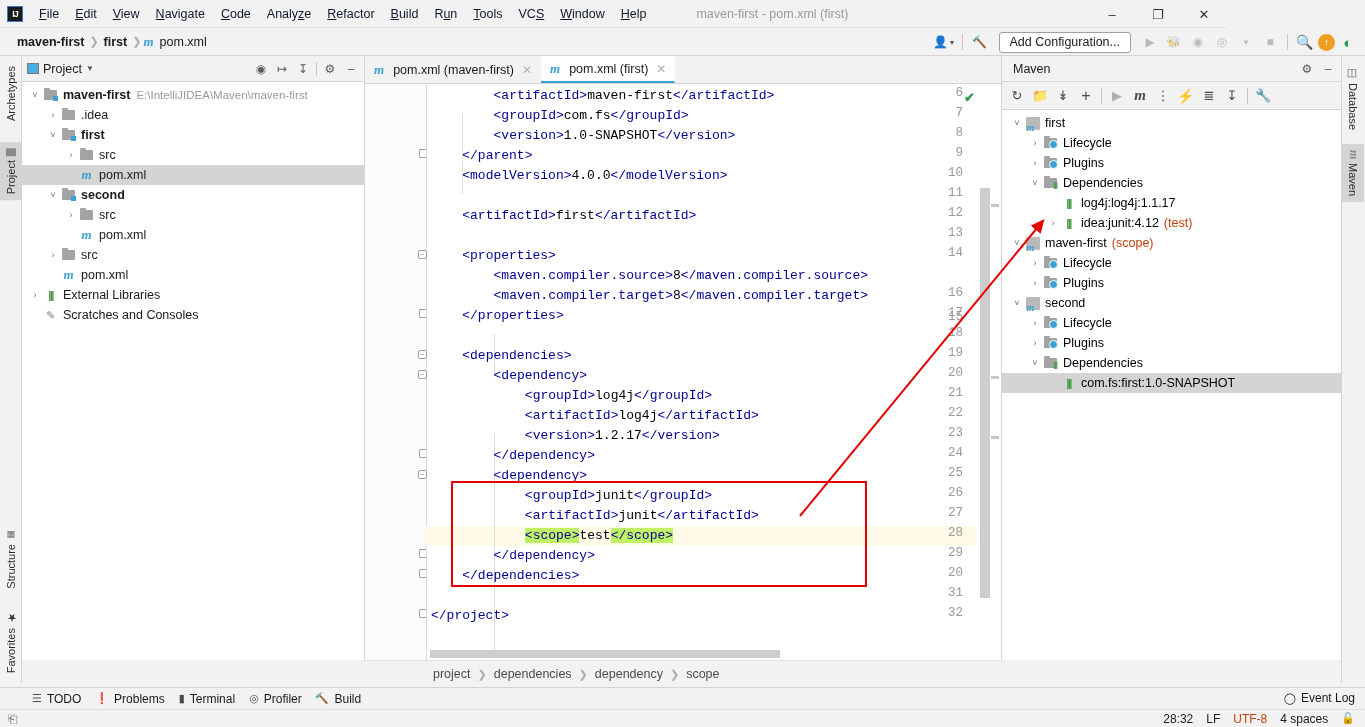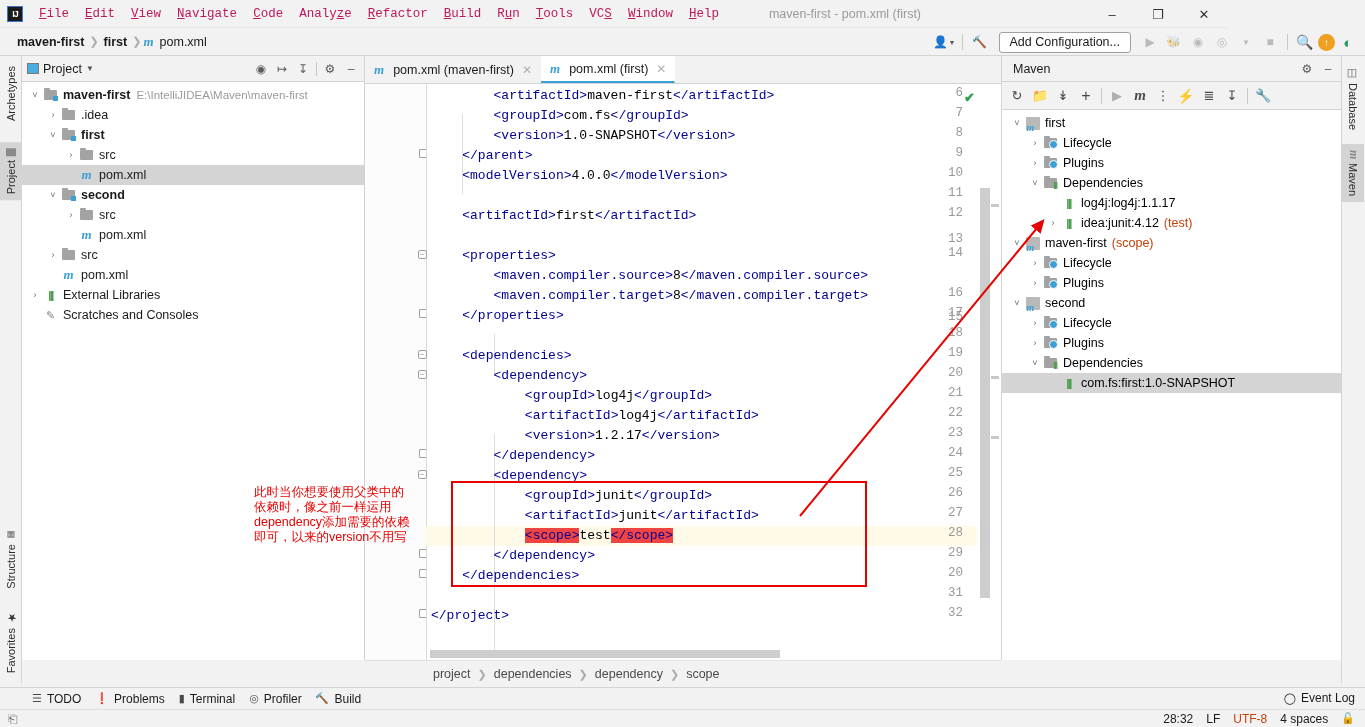--- a/index.html
+++ b/index.html
@@ -20,22 +20,22 @@
     border-bottom: 1px solid #e4e4e4;
   }
   .ij-logo {
     width: 16px; height: 16px; margin: 0 8px 0 7px;
     background: #1a1a1a; border: 1px solid #3c76c8;
     color: #fff; font-size: 9px; font-weight: bold;
     display: flex; align-items: center; justify-content: center;
     letter-spacing: -1px;
   }
   .menu-item {
-    padding: 4px 8px; font-size: 12.5px; color: #be185d; cursor: default;
-    font-family: Liberation Mono, monospace;
+    padding: 4px 8px; font-size: 12.5px; color: #0f172a; cursor: default;
+    font-family: Liberation Sans, sans-serif;
   }
   .menu-item u { text-decoration: underline; }
   .window-title {
     margin-left: 42px; color: #9a9a9a; font-size: 12.5px;
   }
   .wincontrols {
     position: absolute; right: 0; top: 0; height: 28px; display: flex;
   }
   .wc { width: 46px; height: 28px; display: flex; align-items: center; justify-content: center;
         font-size: 13px; color: #333; }
@@ -158,21 +158,21 @@
   .code {
     position: absolute; left: 66px; top: 0; right: 0; height: 100%;
     font-family: "Liberation Mono", monospace; font-size: 13px; line-height: 20px;
     white-space: pre; color: #000;
   }
   .cl { position: absolute; left: 0; white-space: pre; }
   .tg { color: #000091; }
   .caretline {
     position: absolute; left: 60px; right: 24px; height: 20px; background: #fffae8;
   }
-  .sel-hl { background: #ef4444; margin-top: 6px; }
+  .sel-hl { background: #bef264; margin-top: 6px; }
   .vscroll {
     position: absolute; right: 10px; top: 0; width: 12px; height: 100%;
   }
   .vthumb {
     position: absolute; left: 1px; width: 10px; background: #cdcdcd; border-radius: 0;
   }
   .check { position: absolute; right: 26px; top: 6px; color: #2e9e4f; font-size: 13px; font-weight: bold; }
   .err-stripe { position: absolute; right: 2px; width: 8px; height: 3px; }
   .breadcrumbs {
     position: absolute; left: 365px; top: 660px; width: 636px; height: 27px;
@@ -456,21 +456,21 @@
           <div class="caretline" style="top: 442px;"></div>
         </div>
       <div id="gutter-nums">
           <div class="lnum" style="top: 2px;">6</div>
           <div class="lnum" style="top: 22px;">7</div>
           <div class="lnum" style="top: 42px;">8</div>
           <div class="lnum" style="top: 62px;">9</div>
           <div class="lnum" style="top: 82px;">10</div>
           <div class="lnum" style="top: 102px;">11</div>
           <div class="lnum" style="top: 122px;">12</div>
-          <div class="lnum" style="top: 142px; margin-top: 6px;">13</div>
+          <div class="lnum" style="top: 142px;">13</div>
           <div class="lnum" style="top: 162px;">14</div>
           <div class="lnum" style="top: 182px; margin-top: 44px;">15</div>
           <div class="lnum" style="top: 202px;">16</div>
           <div class="lnum" style="top: 222px;">17</div>
           <div class="lnum" style="top: 242px;">18</div>
           <div class="lnum" style="top: 262px;">19</div>
           <div class="lnum" style="top: 282px;">20</div>
           <div class="lnum" style="top: 302px;">21</div>
           <div class="lnum" style="top: 322px;">22</div>
           <div class="lnum" style="top: 342px;">23</div>
@@ -683,24 +683,20 @@
     <div class="sb-right">
       <span>28:32</span>
       <span>LF</span>
       <span class="graytxt">UTF-8</span>
       <span>4 spaces</span>
       <span style="font-size:11px">🔓</span>
     </div>
   </div>
 
   <div class="anno-box" style="left:451px;top:481px;width:416px;height:106px;"></div>
-  <div class="anno-text" style="left:254px;top:485px;width:200px;">此时当你想要使用父类中的
-依赖时，像之前一样运用
-dependency添加需要的依赖
-即可，以来的version不用写</div>
 
   <svg class="overlay">
     <defs>
       <marker id="ah" markerWidth="7" markerHeight="7" refX="5" refY="3.2" orient="auto">
         <polygon points="0,0 7,3.2 0,6.4" fill="#e60000"></polygon>
       </marker>
     </defs>
     <line x1="800" y1="516" x2="1042" y2="222" stroke="#e60000" stroke-width="2" marker-end="url(#ah)"></line>
   </svg>
 

